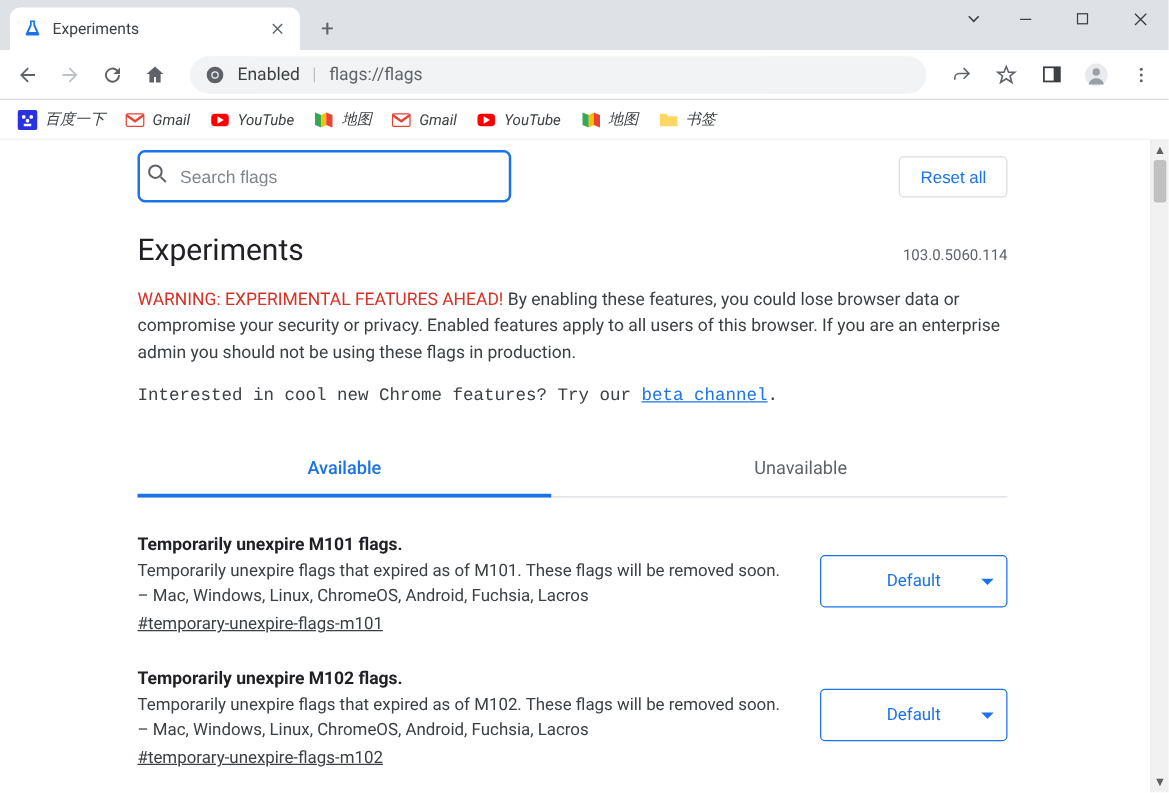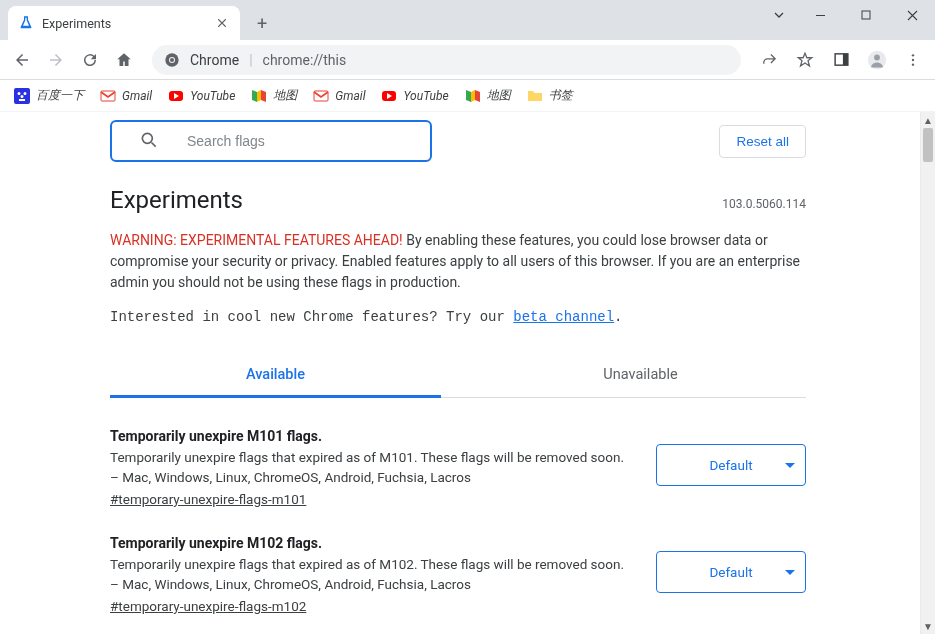--- a/index.html
+++ b/index.html
@@ -36,21 +36,21 @@
 .viewport { position: absolute; left: 0; top: 112px; right: 0; bottom: 0; display: flex; }
 .content { flex: 1; overflow-y: auto; padding-right: 4px; }
 .scrollbar-track { width: 15px; background: #f1f1f1; position: relative; border-left: 1px solid #e8eaed; }
 .scrollbar-thumb { position: absolute; top: 16px; left: 2px; right: 2px; height: 34px; background: #c1c1c1; border-radius: 2px; }
 .scrollbar-arrow { position: absolute; left: 0; right: 0; height: 16px; display: flex; align-items: center; justify-content: center; color: #606060; font-size: 10px; cursor: pointer; }
 .scrollbar-arrow.up { top: 0; }
 .scrollbar-arrow.down { bottom: 0; }
 
 .page { max-width: 720px; margin: 0 auto; padding: 0 12px; }
 .search-row { display: flex; align-items: center; gap: 12px; padding-top: 8px; margin-bottom: 24px; }
-.search-box { flex: 1; height: 42px; border: 2px solid #1a73e8; border-radius: 6px; display: flex; align-items: center; padding: 0 27px; gap: 28px; max-width: 430px; }
+.search-box { flex: 1; height: 42px; border: 2px solid #1a73e8; border-radius: 6px; display: flex; align-items: center; padding: 0 4px; gap: 8px; max-width: 430px; }
 .search-box input { border: none; outline: none; flex: 1; font-size: 14px; background: transparent; }
 .search-box input::placeholder { color: #80868b; }
 .reset-btn { color: #1a73e8; border: 1px solid #dadce0; border-radius: 4px; padding: 8px 16px; font-size: 13.5px; cursor: pointer; background: #fff; font-weight: 500; }
 
 .header-row { display: flex; justify-content: space-between; align-items: baseline; margin-bottom: 16px; }
 .page-title { font-size: 24px; font-weight: 400; color: #202124; }
 .version { font-size: 12px; color: #5f6368; }
 
 .warning { font-size: 14px; line-height: 1.5; color: #3c4043; margin-bottom: 16px; }
 .warning-red { color: #d93025; }
@@ -135,23 +135,23 @@
     </div>
   <div class="omnibox">
     <span class="omnibox-icon">
       <svg width="16" height="16" viewBox="0 0 24 24">
           <circle cx="12" cy="12" r="10" fill="#5f6368"></circle>
           <circle cx="12" cy="12" r="4.5" fill="#f1f3f4"></circle>
           <circle cx="12" cy="12" r="3" fill="#5f6368"></circle>
         </svg>
     </span>
     <span class="omnibox-text">
-      <span>Chrome</span>
+      <span>Enabled</span>
       <span class="omnibox-sep">|</span>
-      <span class="omnibox-url">chrome://this</span>
+      <span class="omnibox-url">flags://flags</span>
     </span>
   </div>
   <div class="toolbar-actions">
     <div class="nav-btn">
         <svg width="17" height="17" viewBox="0 0 24 24">
           <path fill="none" stroke="#5f6368" stroke-width="1.8" d="M14 5l6 6-6 6M20 11H9a5 5 0 0 0-5 5v2"></path>
         </svg>
       </div>
     <div class="nav-btn">
         <svg width="18" height="18" viewBox="0 0 24 24">

